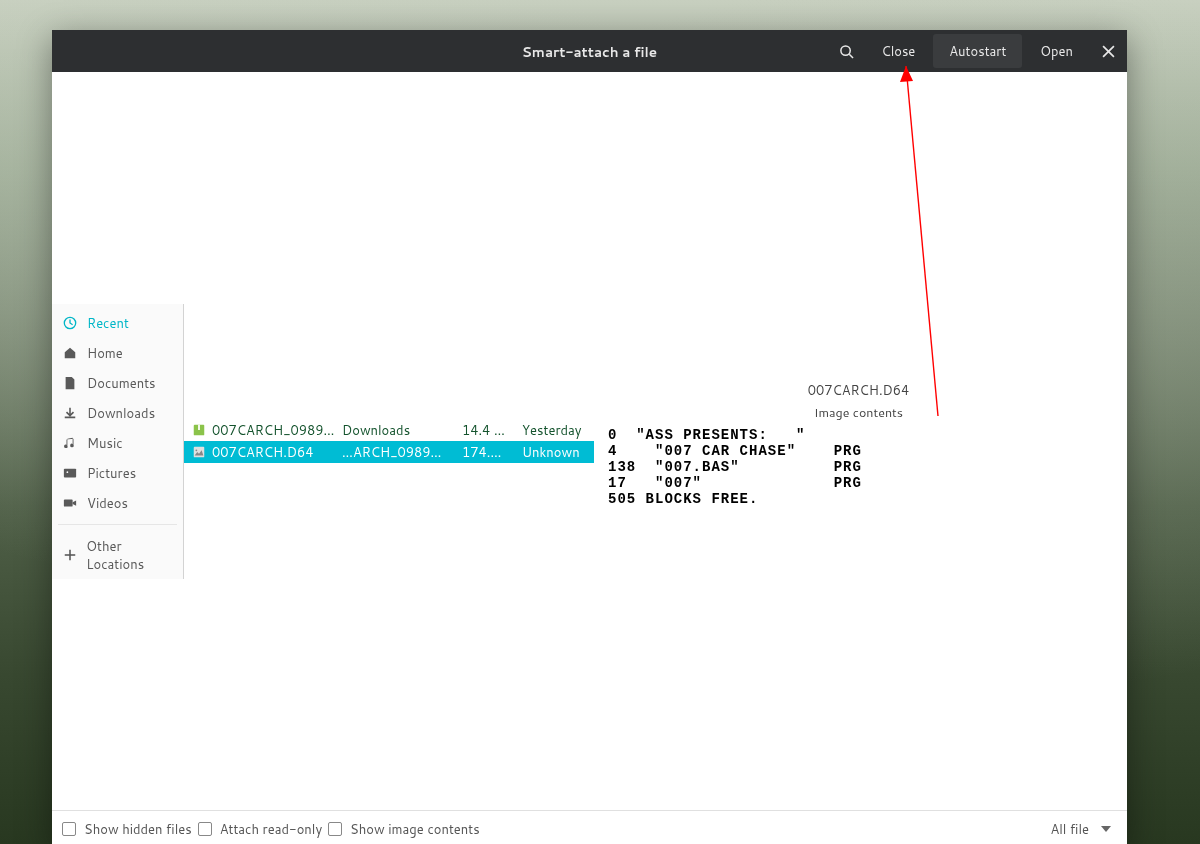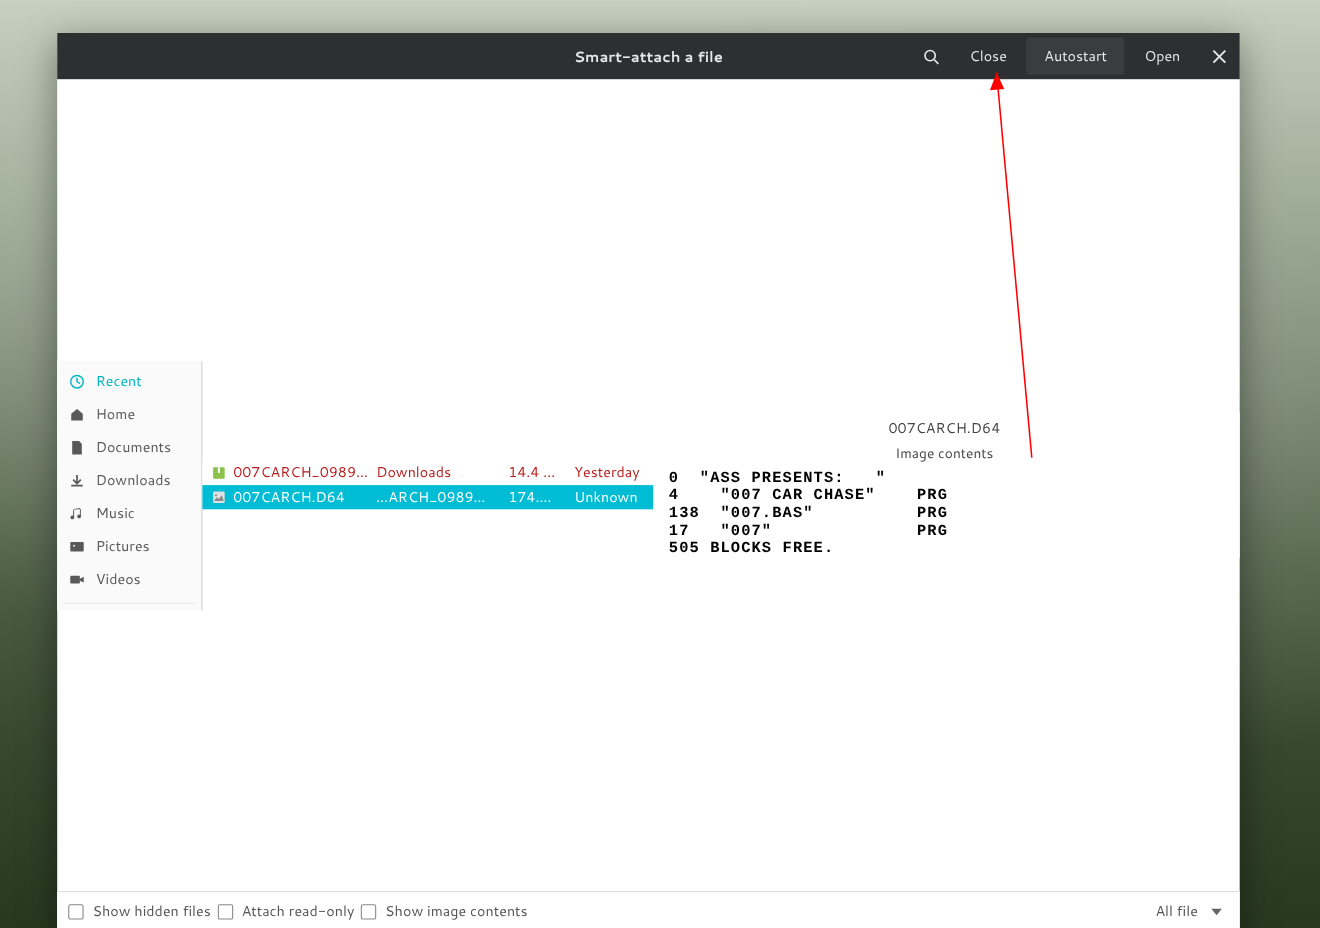--- a/index.html
+++ b/index.html
@@ -83,21 +83,21 @@
   border-bottom:1px solid #e2e2e2;
   color:#777; font-size:12.5px;
 }
 .fh-col { padding: 0 8px; border-right:1px solid #e8e8e8; height:100%; display:flex; align-items:center; }
 .fh-name { width:150px; }
 .fh-loc { width:120px; }
 .fh-size { width:60px; }
 .fh-acc { flex:1; border-right:none; }
 .filerow {
   display:flex; height:22px; align-items:center;
-  font-size:13px; color:#b91c1c;
+  font-size:13px; color:#14532d;
   cursor:pointer;
 }
 .filerow .cell { padding: 0 8px; overflow:hidden; white-space:nowrap; text-overflow:ellipsis; }
 .filerow .c-name { width:150px; display:flex; align-items:center; gap:6px; }
 .filerow .c-loc { width:120px; }
 .filerow .c-size { width:60px; }
 .filerow .c-acc { flex:1; }
 .filerow.selected { background:#00bcd4; color:#fff; }
 .file-icon { width:14px; height:14px; flex-shrink:0; }
 .preview {
@@ -219,20 +219,29 @@
       <div class="sb-item">
         <span class="sb-icon">
             <svg width="14" height="14" viewBox="0 0 16 16" fill="#595959">
               <rect x="1" y="4" width="10" height="8" rx="1"></rect>
               <path d="M11 7l4-2v6l-4-2z"></path>
             </svg>
           </span>
         <span>Videos</span>
       </div>
       <div class="sb-sep"></div>
+      <div class="sb-item">
+        <span class="sb-icon">
+            <svg width="14" height="14" viewBox="0 0 16 16" stroke="#595959" stroke-width="1.8">
+              <line x1="8" y1="2" x2="8" y2="14"></line>
+              <line x1="2" y1="8" x2="14" y2="8"></line>
+            </svg>
+          </span>
+        <span>Other Locations</span>
+      </div>
     </div>
 
     <div class="filepane">
       <div id="file-rows">
           <div class="filerow">
             <div class="cell c-name">
               <svg class="file-icon" viewBox="0 0 16 16">
                 <rect x="2" y="2" width="12" height="12" rx="1" fill="#8bc34a"></rect>
                 <rect x="7" y="2" width="2" height="6" fill="#fff"></rect>
               </svg>

